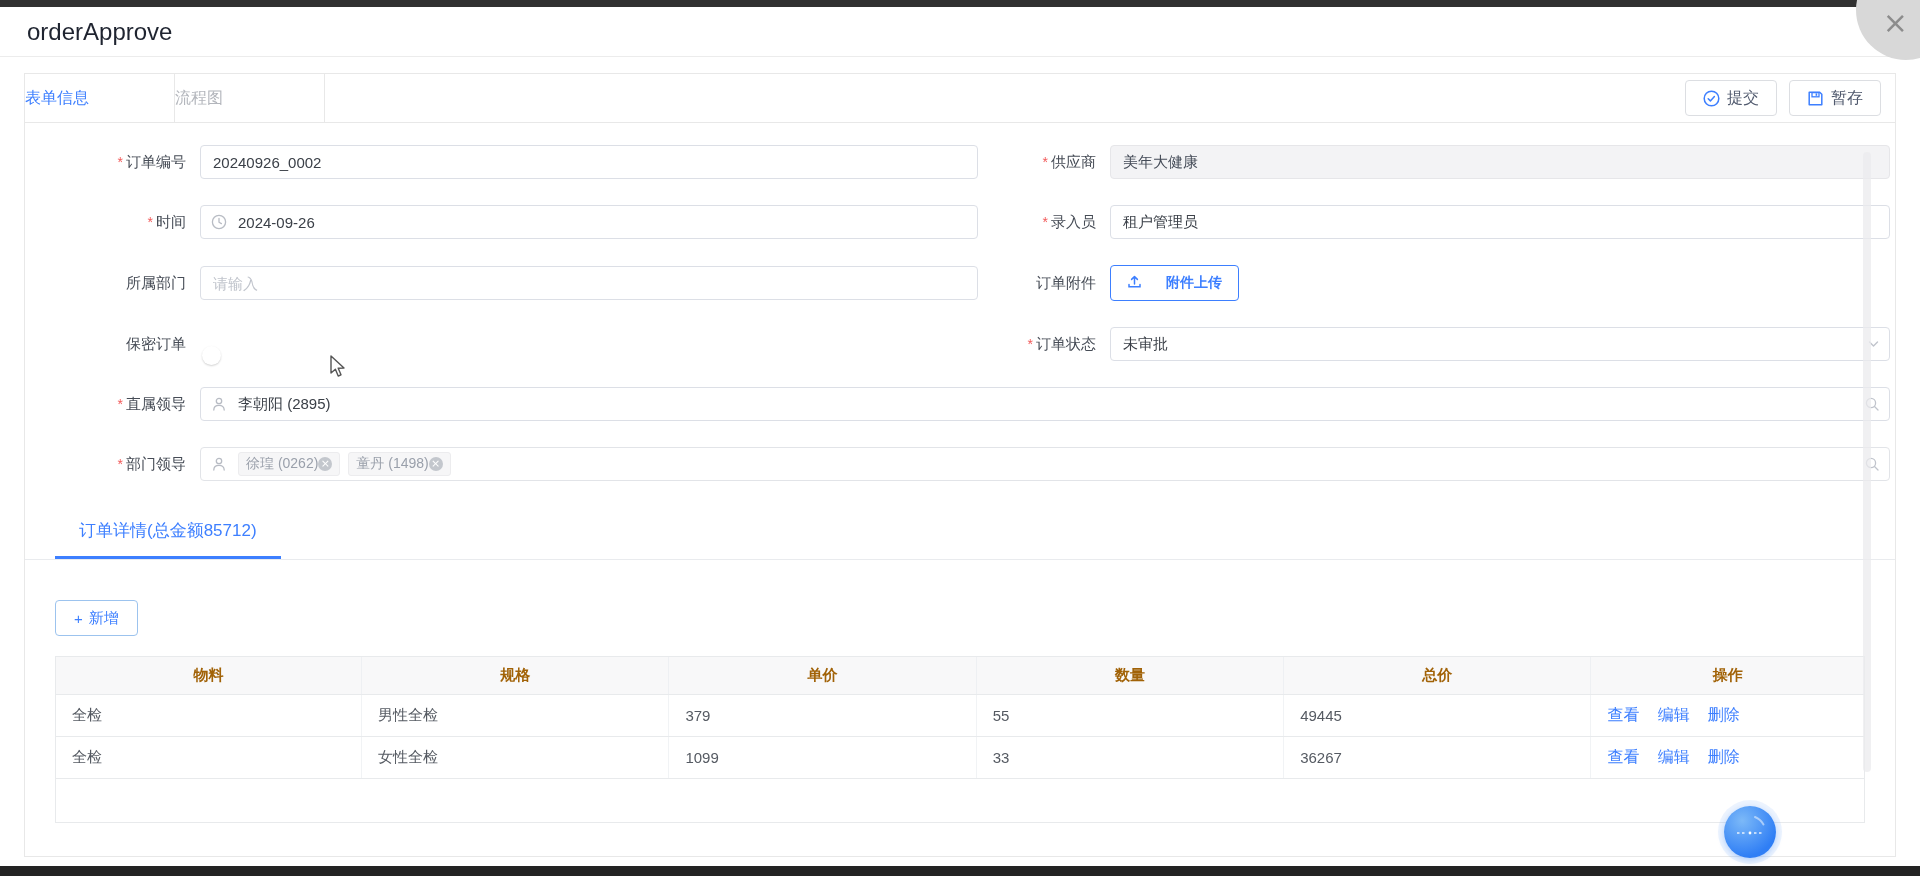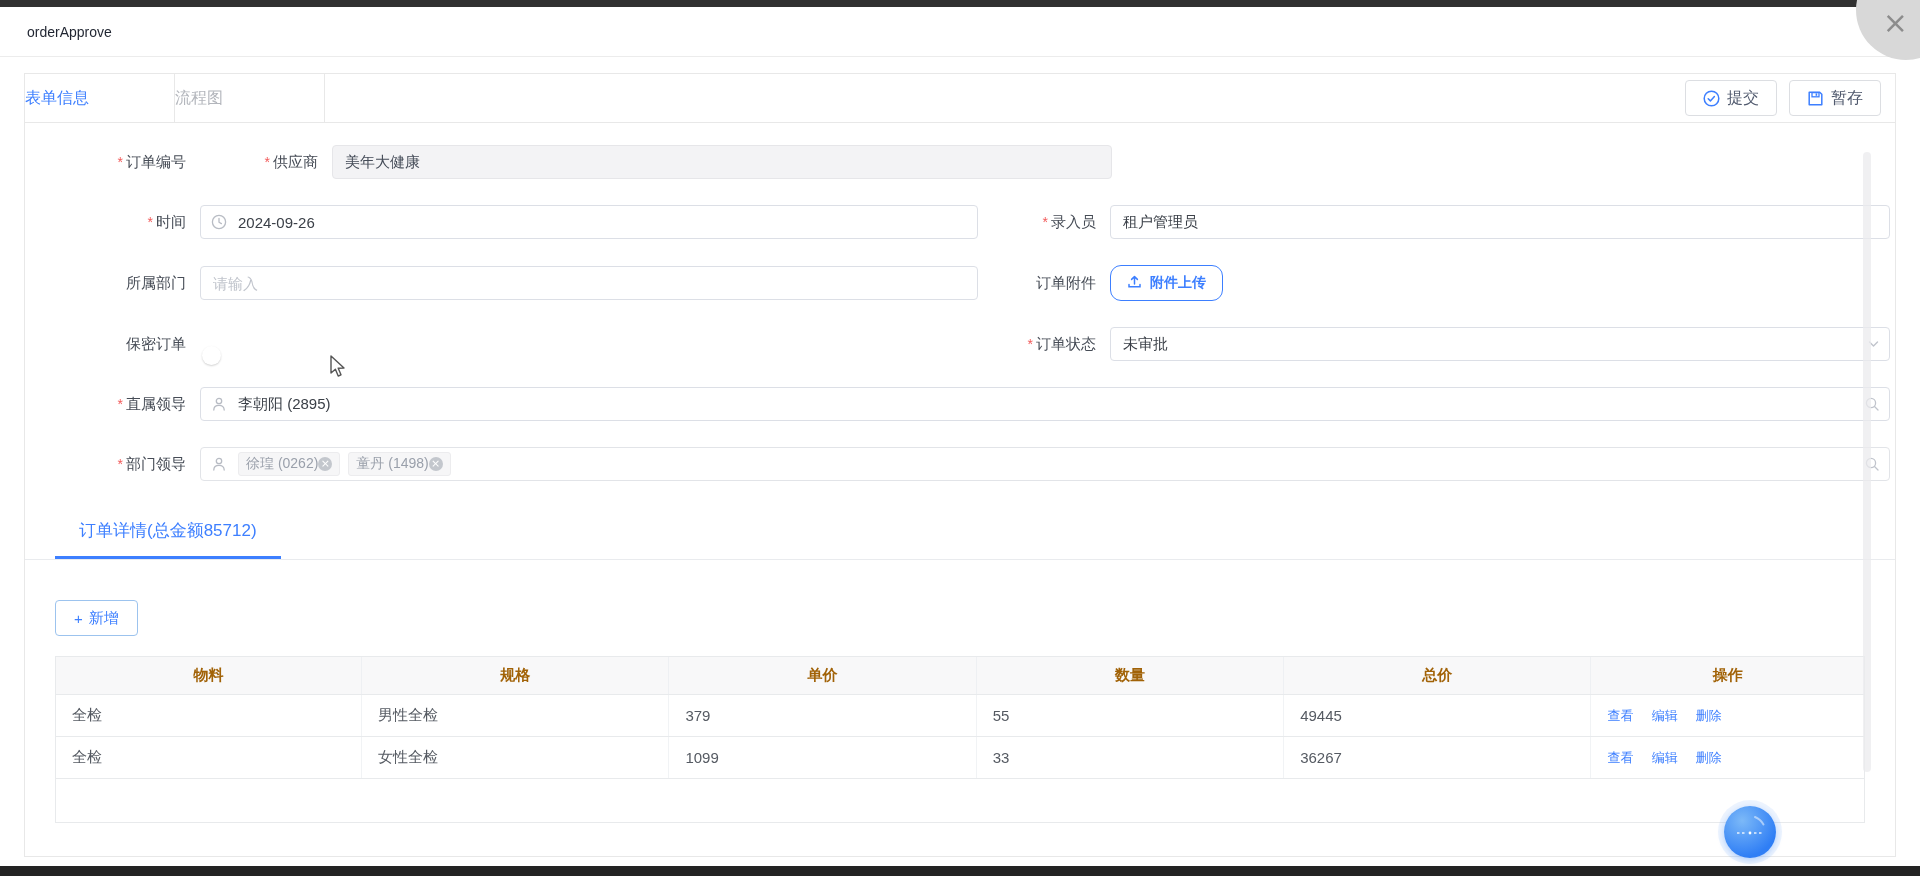--- a/index.html
+++ b/index.html
@@ -4,21 +4,21 @@
 <style>
   * { box-sizing: border-box; margin: 0; padding: 0; }
   html,body { width:1920px; height:876px; overflow:hidden; }
   body { position:relative; background:#fff; font-family:"Liberation Sans", sans-serif; }
   :root { --accent:#3d7fff; }
 
   .top-strip { height:7px; background:#313131; }
   .bottom-strip { position:absolute; left:0; right:0; bottom:0; height:10px; background:#232323; z-index:9; }
 
   .titlebar { height:50px; display:flex; align-items:center; padding-left:27px; border-bottom:1px solid #ececec; position:relative; background:#fff; }
-  .title { font-size:14px; font-weight:500; color:#1f2430; }
+  .title { font-size:24px; font-weight:500; color:#1f2430; }
 
   .close-circle { position:absolute; top:-40px; right:-36px; width:100px; height:100px; border-radius:50%; background:#d8d8d8; z-index:8; }
   .close-x { position:absolute; top:8px; right:12px; z-index:10; font-size:30px; line-height:1; color:#8c8c8c; cursor:pointer; font-family:"DejaVu Sans",sans-serif; }
 
   .panel { position:relative; margin:16px 24px 0; height:784px; border:1px solid #e8e8e8; background:#fff; }
 
   .tabbar { height:49px; display:flex; align-items:stretch; border-bottom:1px solid #e8e8e8; }
   .tab { width:150px; display:flex; align-items:center; justify-content:flex-start; font-size:16px; border-right:1px solid #e8e8e8; cursor:pointer; background:#fff; }
   .tab.active { color:var(--accent); }
   .tab.inactive { color:#b3b6bc; }
@@ -36,42 +36,42 @@
   .w-right { width:780px; }
   .w-full { width:1690px; }
 
   input.box { width:100%; height:34px; border:1px solid #dcdfe6; border-radius:4px; padding:0 12px; font-size:15px; color:#3b4048; background:#fff; outline:none; }
   input.box::placeholder { color:#c0c4cc; }
   input.box.with-icon { padding-left:37px; }
   input.box.disabled { background:#f3f3f5; border-color:#e6e6e9; color:#454c58; }
   .ctrl-icon { position:absolute; left:11px; top:50%; transform:translateY(-50%); display:flex; }
   .ctrl-icon-right { position:absolute; right:10px; top:50%; transform:translateY(-50%); display:flex; }
 
-  .upload-btn { height:36px; padding:0 16px; display:flex; align-items:center; gap:8px; background:#fff; border:1px solid var(--accent); border-radius:11px; color:var(--accent); font-size:14px; font-weight:700; cursor:pointer; }
+  .upload-btn { height:36px; padding:0 16px; display:flex; align-items:center; gap:24px; background:#fff; border:1px solid var(--accent); border-radius:4px; color:var(--accent); font-size:14px; font-weight:700; cursor:pointer; }
 
   .switch { width:47px; height:23px; border-radius:12px; background:#d4d7dc; position:relative; cursor:pointer; }
   .switch .knob { position:absolute; left:2px; top:2px; width:19px; height:19px; border-radius:50%; background:#fff; box-shadow:0 1px 2px rgba(0,0,0,.18); }
 
   .tagbox { width:100%; height:34px; border:1px solid #e2e4e8; border-radius:4px; background:#fff; display:flex; align-items:center; padding:0 12px 0 37px; gap:8px; }
   .tag { display:flex; align-items:center; gap:0; background:#f6f6f7; border:1px solid #ececee; border-radius:3px; padding:2px 7px; font-size:14px; color:#9aa0ab; }
   .tag-close { width:14px; height:14px; border-radius:50%; background:#c3c7cd; color:#fff; font-size:11px; line-height:13px; text-align:center; cursor:pointer; font-family:"DejaVu Sans",sans-serif; }
 
   .detail-tabstrip { margin-top:30px; border-bottom:1px solid #e9ebee; padding-left:30px; }
   .detail-tab { display:inline-block; padding:8px 24px 14px; font-size:17px; color:var(--accent); border-bottom:3px solid var(--accent); cursor:pointer; }
 
   .add-btn { margin:40px 0 0 30px; height:36px; padding:0 18px; display:inline-flex; align-items:center; gap:6px; background:#fff; border:1px solid #9cc3ee; border-radius:4px; color:var(--accent); font-size:15px; cursor:pointer; }
 
   .tablewrap { margin:20px 30px 0; border:1px solid #e8eaec; }
   table { width:100%; border-collapse:collapse; table-layout:fixed; }
   th { height:37px; background:#f8f8f9; font-size:15px; font-weight:700; color:#a16207; text-align:center; border-bottom:1px solid #e8eaec; border-right:1px solid #eef0f3; }
   th:last-child { border-right:none; }
   td { height:42px; padding:0 16px; font-size:15px; color:#555a62; text-align:left; border-bottom:1px solid #e8eaec; border-right:1px solid #f1f3f5; }
   td:last-child { border-right:none; }
   .table-footer-space { height:43px; }
-  .op-link { color:var(--accent); margin-right:14px; cursor:pointer; text-decoration:none; font-size:13px; }
+  .op-link { color:var(--accent); margin-right:14px; cursor:pointer; text-decoration:none; font-size:16px; }
   .op-link:last-child { margin-right:0; }
 
   .scroll-track { position:absolute; top:78px; right:24px; width:8px; height:620px; background:#ebebee; border-radius:4px; opacity:.75; }
 
   .float-btn { position:absolute; left:1724px; top:806px; width:52px; height:52px; border-radius:50%; cursor:pointer; z-index:9;
     background:radial-gradient(circle at 35% 28%, #7cb9f8, #2f7ef5 72%);
     box-shadow:0 0 0 6px rgba(130,175,250,.14), 0 2px 6px rgba(47,126,245,.35); }
 
   .cursor { position:absolute; left:330px; top:355px; z-index:11; pointer-events:none; }
 </style>
@@ -115,20 +115,23 @@
         </span>
         <span>暂存</span>
       </button>
     </div>
   </div>
 
   <div class="form">
 
     <div class="frow">
       <span class="flabel"><span class="req">*</span><span>订单编号</span></span>
+      <span class="fctrl w-left">
+        <input class="box" value="20240926_0002" style="">
+      </span>
       <span class="flabel right"><span class="req">*</span><span>供应商</span></span>
       <span class="fctrl w-right">
         <input class="box disabled" readonly="" value="美年大健康" style="">
       </span>
     </div>
 
     <div class="frow">
       <span class="flabel"><span class="req">*</span><span>时间</span></span>
       <span class="fctrl w-left">
         <span class="ctrl-icon">

